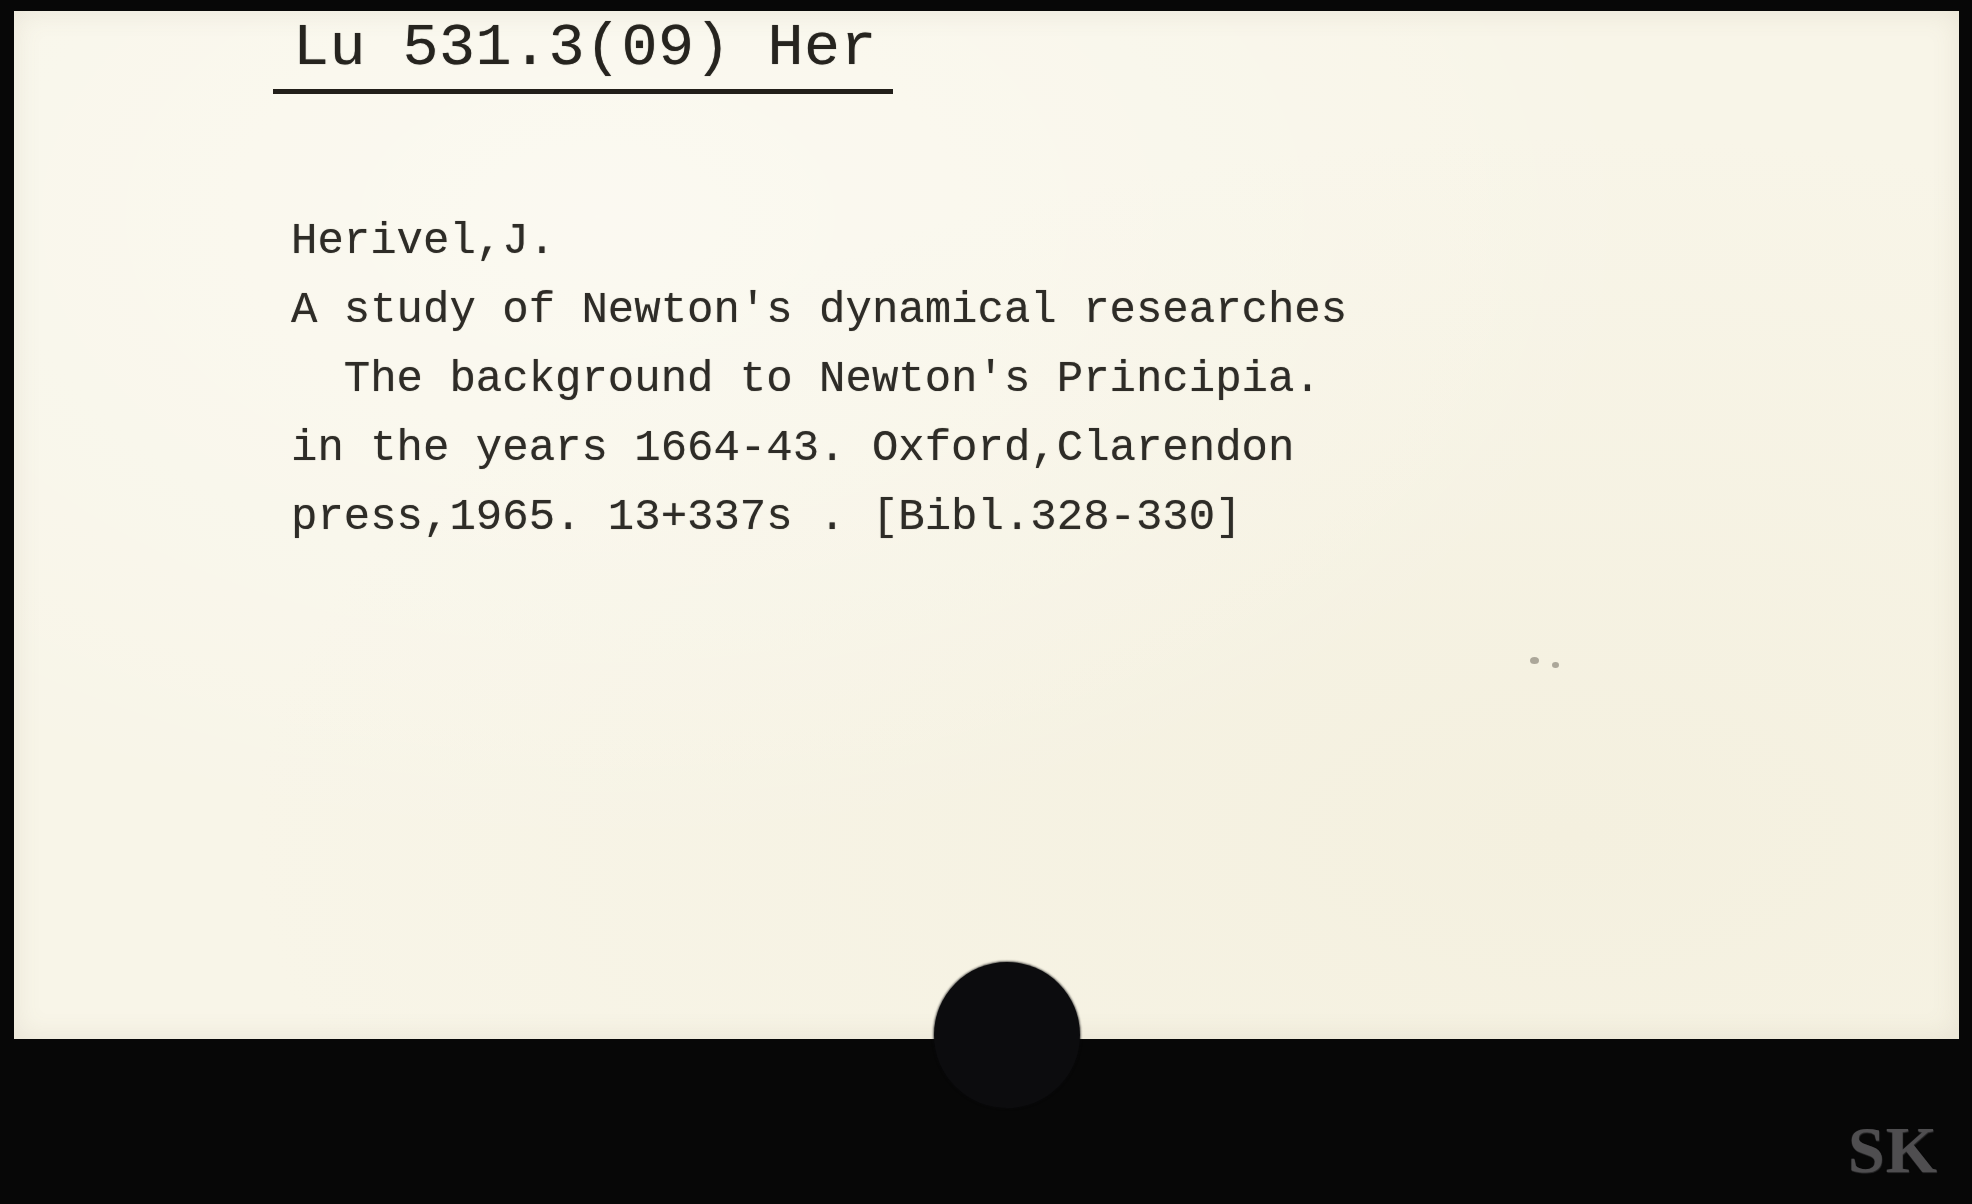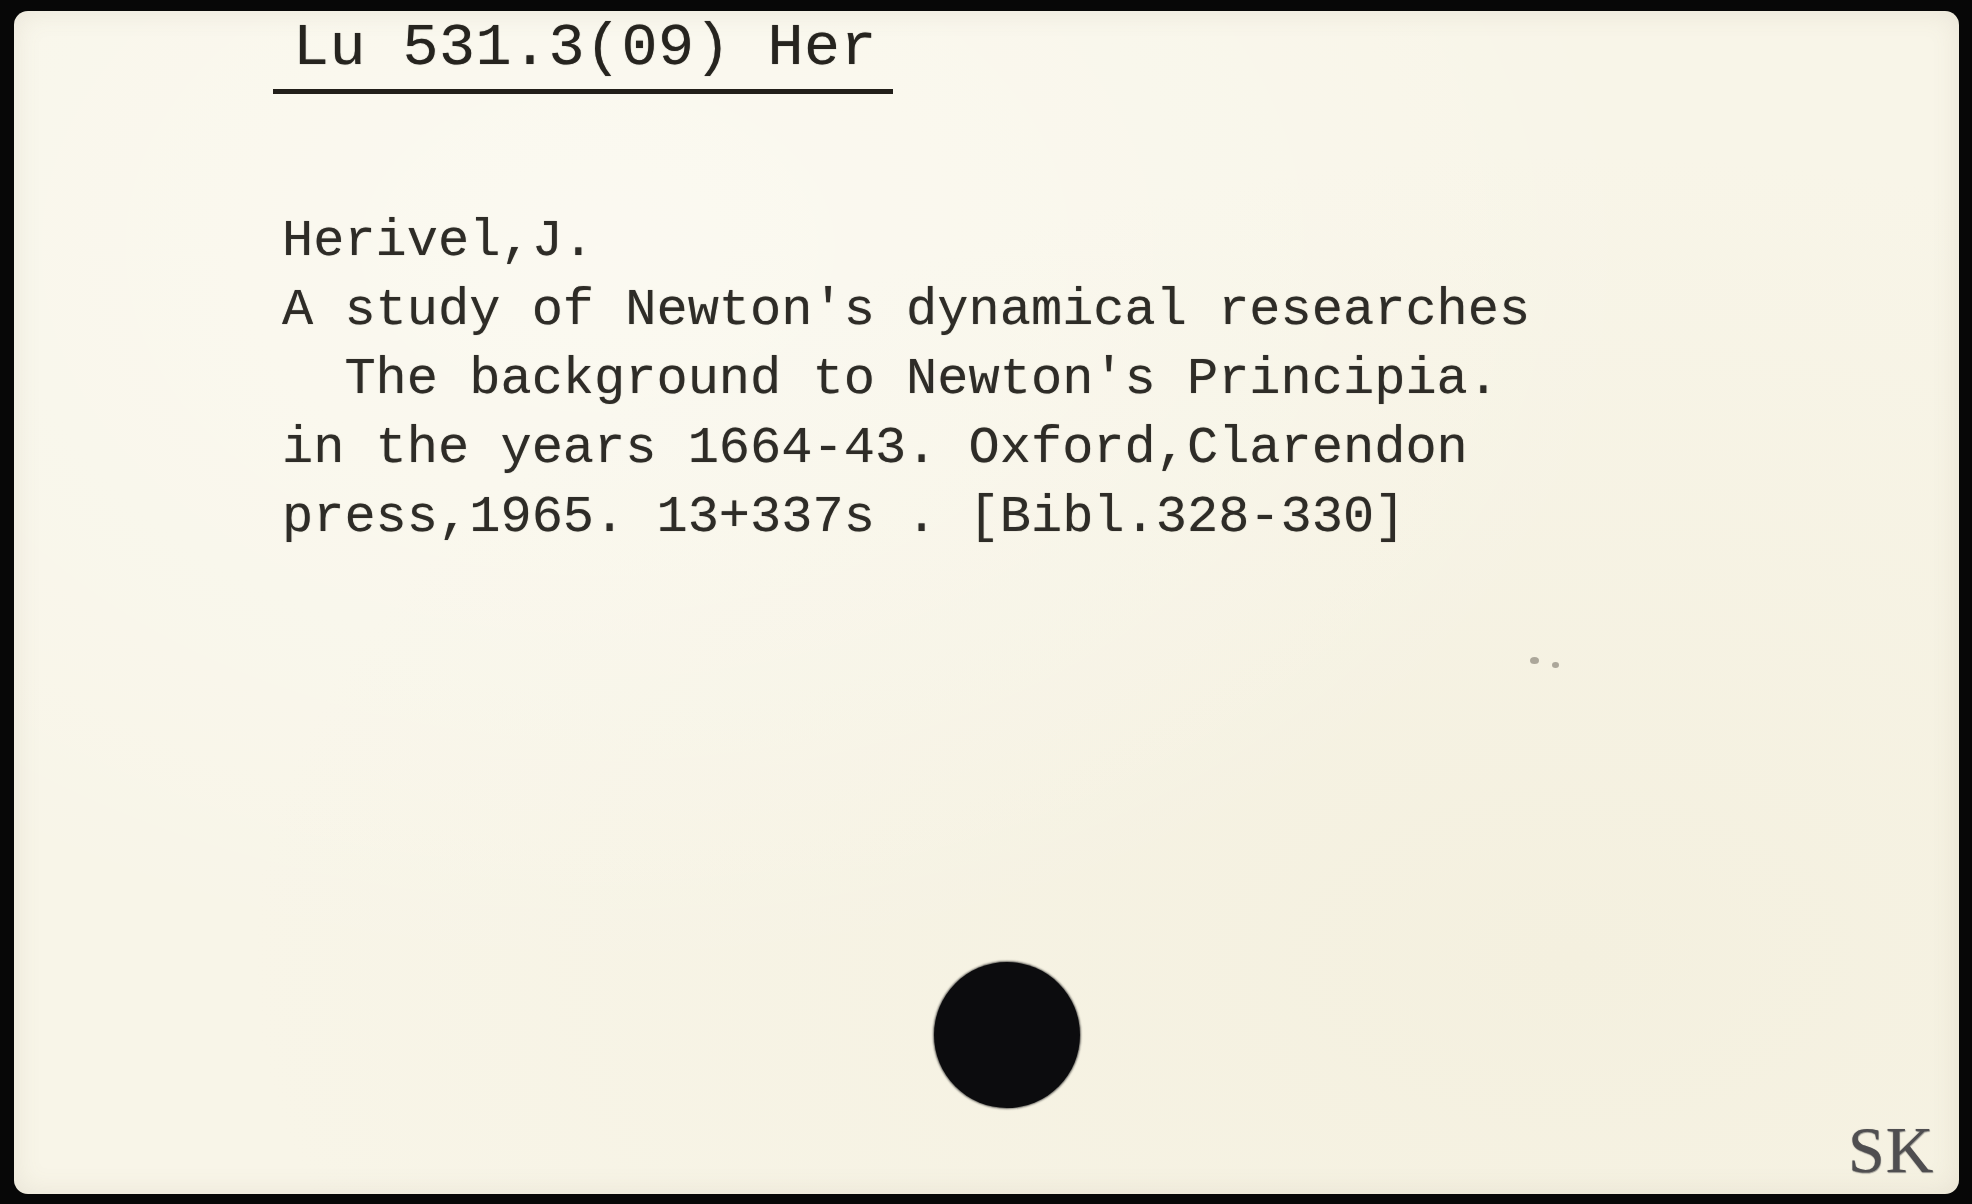--- a/index.html
+++ b/index.html
@@ -17,48 +17,48 @@
     width: 1972px;
     height: 1204px;
     background: #070707;
   }
 
   .catalog-card {
     position: absolute;
     left: 14px;
     top: 11px;
     width: 1945px;
-    height: 1183px;
+    height: 1028px;
     background: #f8f5e8;
     background-image:
       radial-gradient(ellipse at 30% 20%, rgba(255,255,252,0.45), rgba(255,255,252,0) 55%),
       radial-gradient(ellipse at 80% 80%, rgba(240,235,214,0.5), rgba(240,235,214,0) 60%);
-    border-radius: 14px;
+    border-radius: 0;
     box-shadow: inset 0 0 28px rgba(120,110,80,0.12);
   }
 
   .call-number {
     position: absolute;
     left: 259px;
     top: 4px;
     padding: 0 16px 8px 20px;
     font-size: 60px;
     line-height: 66px;
     letter-spacing: 0.5px;
     color: #26241f;
     border-bottom: 5px solid #221f1a;
     text-shadow: 0 0 1px rgba(38,36,31,0.65);
     white-space: pre;
   }
 
   .entry-block {
     position: absolute;
-    left: 268px;
+    left: 277px;
     top: 196px;
-    font-size: 52px;
+    font-size: 44px;
     line-height: 69px;
     color: #2e2c27;
     text-shadow: 0 0 1px rgba(46,44,39,0.55);
   }
 
   .entry-line {
     white-space: pre;
   }
 
   .punch-hole {
@@ -70,21 +70,21 @@
     background: #0c0c0e;
     border-radius: 50%;
     box-shadow: 0 0 2px 1px rgba(10,10,12,0.6);
   }
 
   .stamp {
     position: absolute;
     left: 1834px;
     top: 1106px;
     font-family: "Liberation Serif", "DejaVu Serif", serif;
-    font-weight: 400;
+    font-weight: 700;
     font-size: 66px;
     line-height: 66px;
     letter-spacing: 1px;
     color: #4f4e50;
     text-shadow: 0.5px 0.5px 1px rgba(79,78,80,0.55), -0.5px 0 1px rgba(79,78,80,0.35);
   }
 
   .speck {
     position: absolute;
     background: #6f6a5e;

